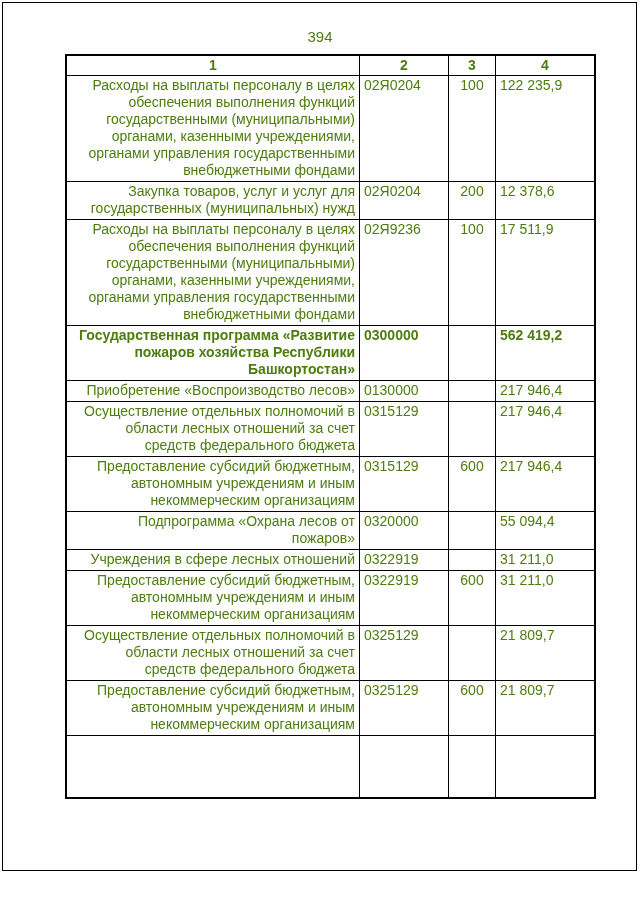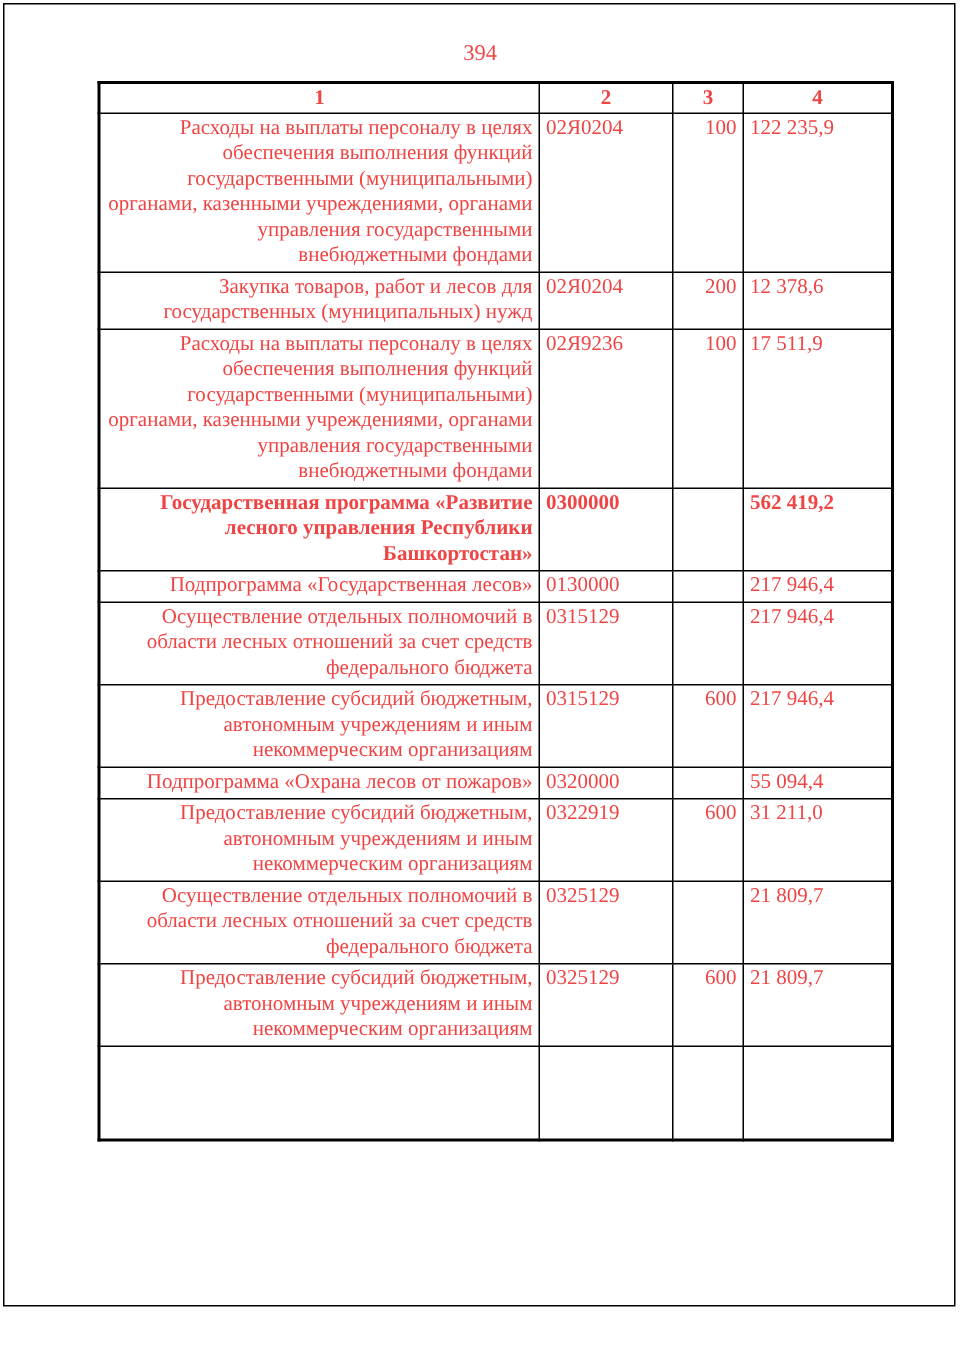--- a/index.html
+++ b/index.html
@@ -5,22 +5,22 @@
   html, body {
     margin: 0;
     padding: 0;
     background: #ffffff;
   }
   .page {
     position: relative;
     width: 640px;
     height: 874px;
     background: #ffffff;
-    font-family: Liberation Serif, serif;
-    color: #ef4444;
+    font-family: Liberation Sans, sans-serif;
+    color: #4d7c0f;
     overflow: hidden;
   }
   .page-frame {
     position: absolute;
     left: 2px;
     top: 2px;
     right: 3px;
     bottom: 3px;
     border: 1px solid #000;
     pointer-events: none;
@@ -51,21 +51,21 @@
     vertical-align: top;
     overflow: hidden;
   }
   table.budget-table th {
     font-weight: bold;
     text-align: center;
     padding: 1px 2px;
   }
   .col-name   { width: 288px; text-align: right; }
   .col-code   { width: 84px;  text-align: left; }
-  .col-vr     { width: 42px;  text-align: right; }
+  .col-vr     { width: 42px;  text-align: center; }
   .col-amount { width: 94px;  text-align: left; }
   tr.bold td  { font-weight: bold; }
   tr.empty-row td { height: 58px; }
 </style>
 </head>
 <body>
 
 <div class="page">
   <div class="page-frame"></div>
 
@@ -81,39 +81,39 @@
       </tr>
     </thead>
     <tbody>
         <tr>
           <td class="col-name">Расходы на выплаты персоналу в целях обеспечения выполнения функций государственными (муниципальными) органами, казенными учреждениями, органами управления государственными внебюджетными фондами</td>
           <td class="col-code">02Я0204</td>
           <td class="col-vr">100</td>
           <td class="col-amount">122 235,9</td>
         </tr>
         <tr>
-          <td class="col-name">Закупка товаров, работ и лесов для государственных (муниципальных) нужд</td>
+          <td class="col-name">Закупка товаров, услуг и услуг для государственных (муниципальных) нужд</td>
           <td class="col-code">02Я0204</td>
           <td class="col-vr">200</td>
           <td class="col-amount">12 378,6</td>
         </tr>
         <tr>
           <td class="col-name">Расходы на выплаты персоналу в целях обеспечения выполнения функций государственными (муниципальными) органами, казенными учреждениями, органами управления государственными внебюджетными фондами</td>
           <td class="col-code">02Я9236</td>
           <td class="col-vr">100</td>
           <td class="col-amount">17 511,9</td>
         </tr>
         <tr class="bold">
-          <td class="col-name">Государственная программа «Развитие лесного управления Республики Башкортостан»</td>
+          <td class="col-name">Государственная программа «Развитие пожаров хозяйства Республики Башкортостан»</td>
           <td class="col-code">0300000</td>
           <td class="col-vr"></td>
           <td class="col-amount">562 419,2</td>
         </tr>
         <tr>
-          <td class="col-name">Подпрограмма «Государственная лесов»</td>
+          <td class="col-name">Приобретение «Воспроизводство лесов»</td>
           <td class="col-code">0130000</td>
           <td class="col-vr"></td>
           <td class="col-amount">217 946,4</td>
         </tr>
         <tr>
           <td class="col-name">Осуществление отдельных полномочий в области лесных отношений за счет средств федерального бюджета</td>
           <td class="col-code">0315129</td>
           <td class="col-vr"></td>
           <td class="col-amount">217 946,4</td>
         </tr>
@@ -121,20 +121,26 @@
           <td class="col-name">Предоставление субсидий бюджетным, автономным учреждениям и иным некоммерческим организациям</td>
           <td class="col-code">0315129</td>
           <td class="col-vr">600</td>
           <td class="col-amount">217 946,4</td>
         </tr>
         <tr>
           <td class="col-name">Подпрограмма «Охрана лесов от пожаров»</td>
           <td class="col-code">0320000</td>
           <td class="col-vr"></td>
           <td class="col-amount">55 094,4</td>
+        </tr>
+        <tr>
+          <td class="col-name">Учреждения в сфере лесных отношений</td>
+          <td class="col-code">0322919</td>
+          <td class="col-vr"></td>
+          <td class="col-amount">31 211,0</td>
         </tr>
         <tr>
           <td class="col-name">Предоставление субсидий бюджетным, автономным учреждениям и иным некоммерческим организациям</td>
           <td class="col-code">0322919</td>
           <td class="col-vr">600</td>
           <td class="col-amount">31 211,0</td>
         </tr>
         <tr>
           <td class="col-name">Осуществление отдельных полномочий в области лесных отношений за счет средств федерального бюджета</td>
           <td class="col-code">0325129</td>

